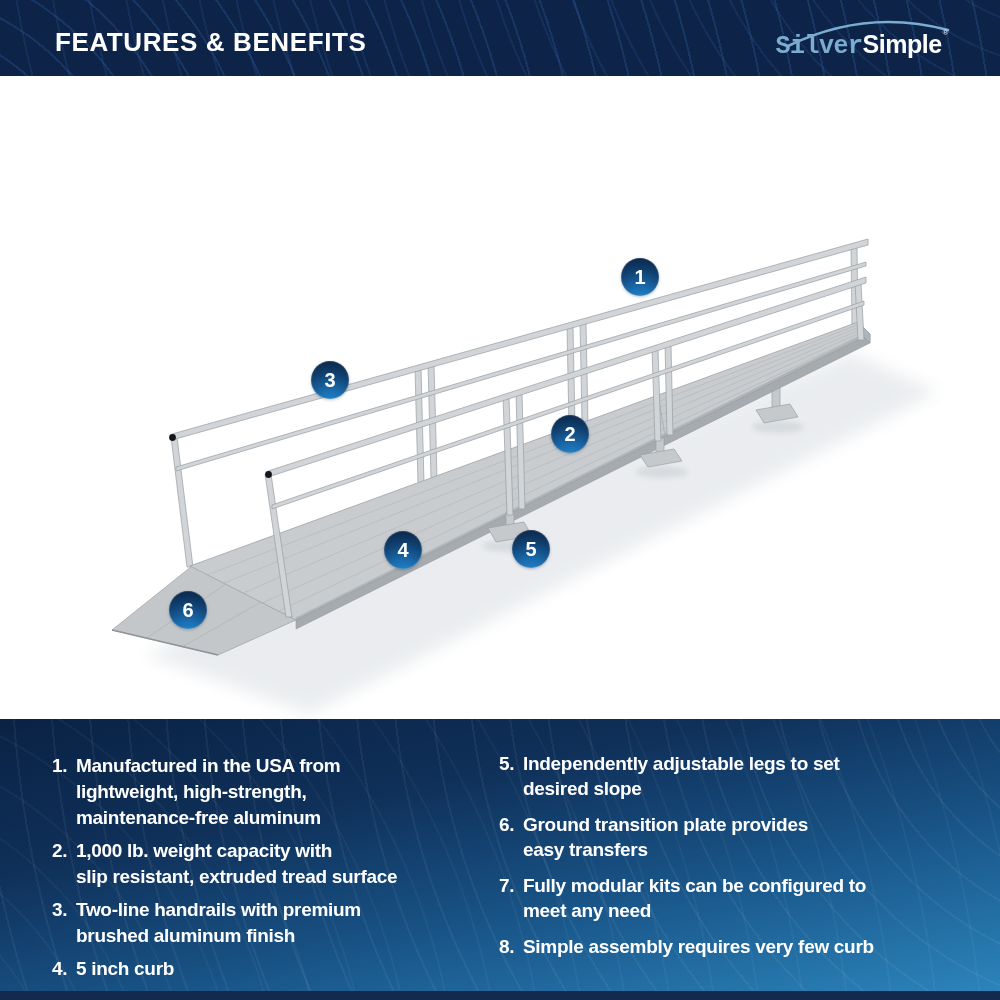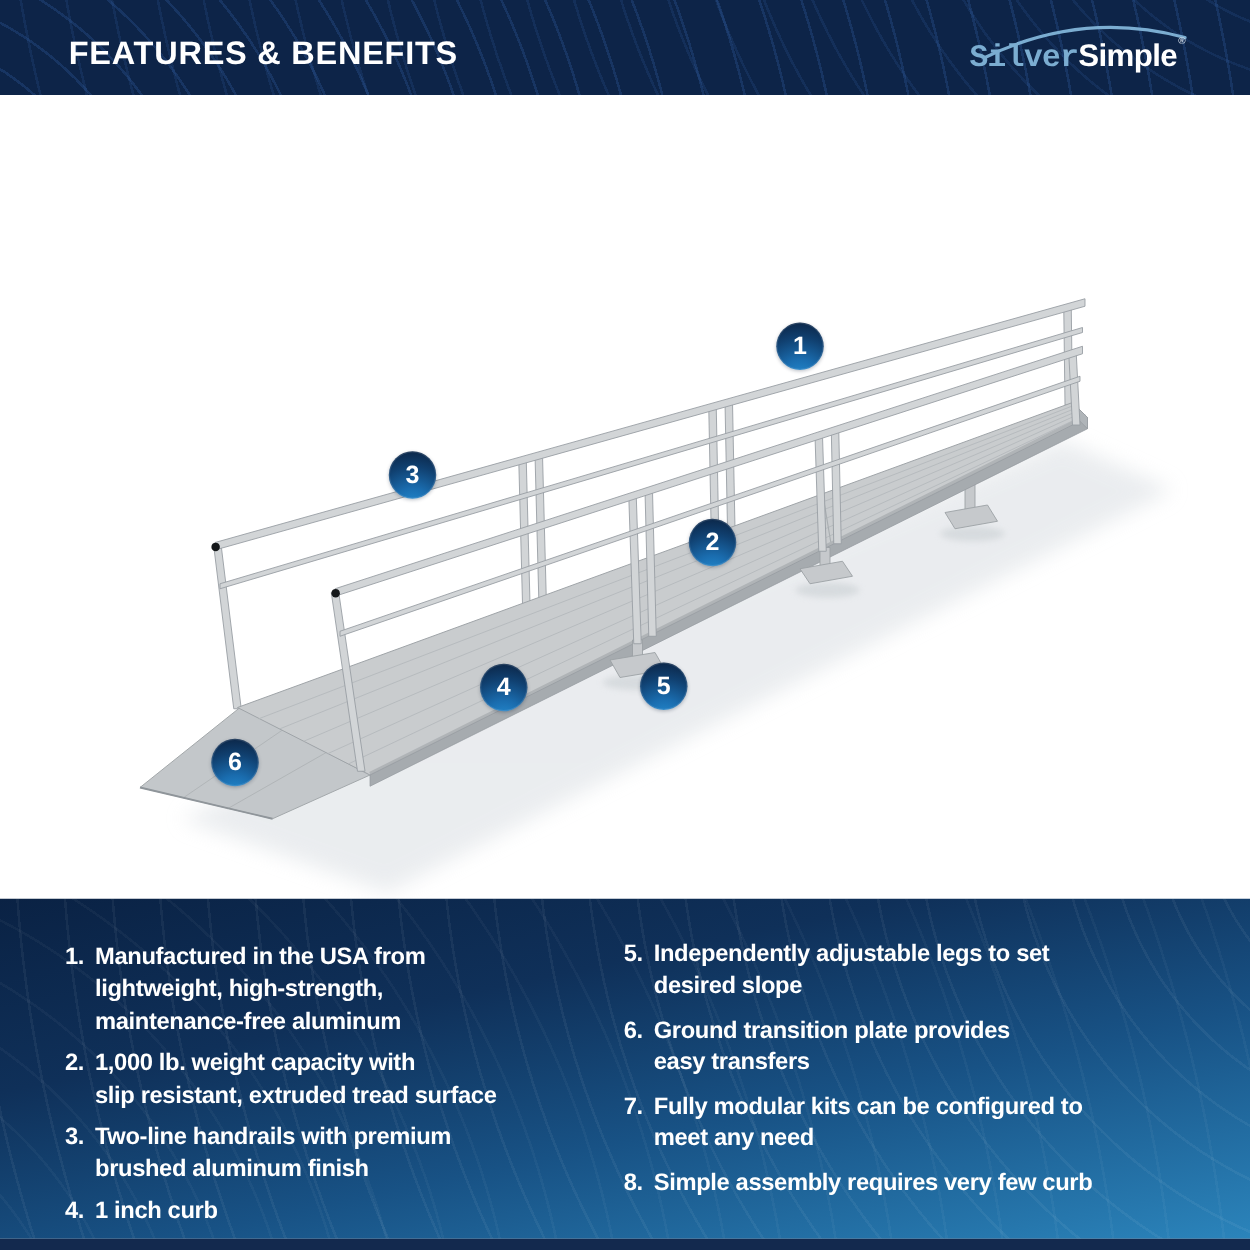--- a/index.html
+++ b/index.html
@@ -143,21 +143,21 @@
         <div class="feature-item">
           <span class="num">2.</span>
           <span class="txt">1,000 lb. weight capacity with<br>slip resistant, extruded tread surface</span>
         </div>
         <div class="feature-item">
           <span class="num">3.</span>
           <span class="txt">Two-line handrails with premium<br>brushed aluminum finish</span>
         </div>
         <div class="feature-item">
           <span class="num">4.</span>
-          <span class="txt">1 inch curb</span>
+          <span class="txt">5 inch curb</span>
         </div>
       </div>
     <div class="col col-right" id="col-right">
         <div class="feature-item">
           <span class="num">5.</span>
           <span class="txt">Independently adjustable legs to set<br>desired slope</span>
         </div>
         <div class="feature-item">
           <span class="num">6.</span>
           <span class="txt">Ground transition plate provides<br>easy transfers</span>

